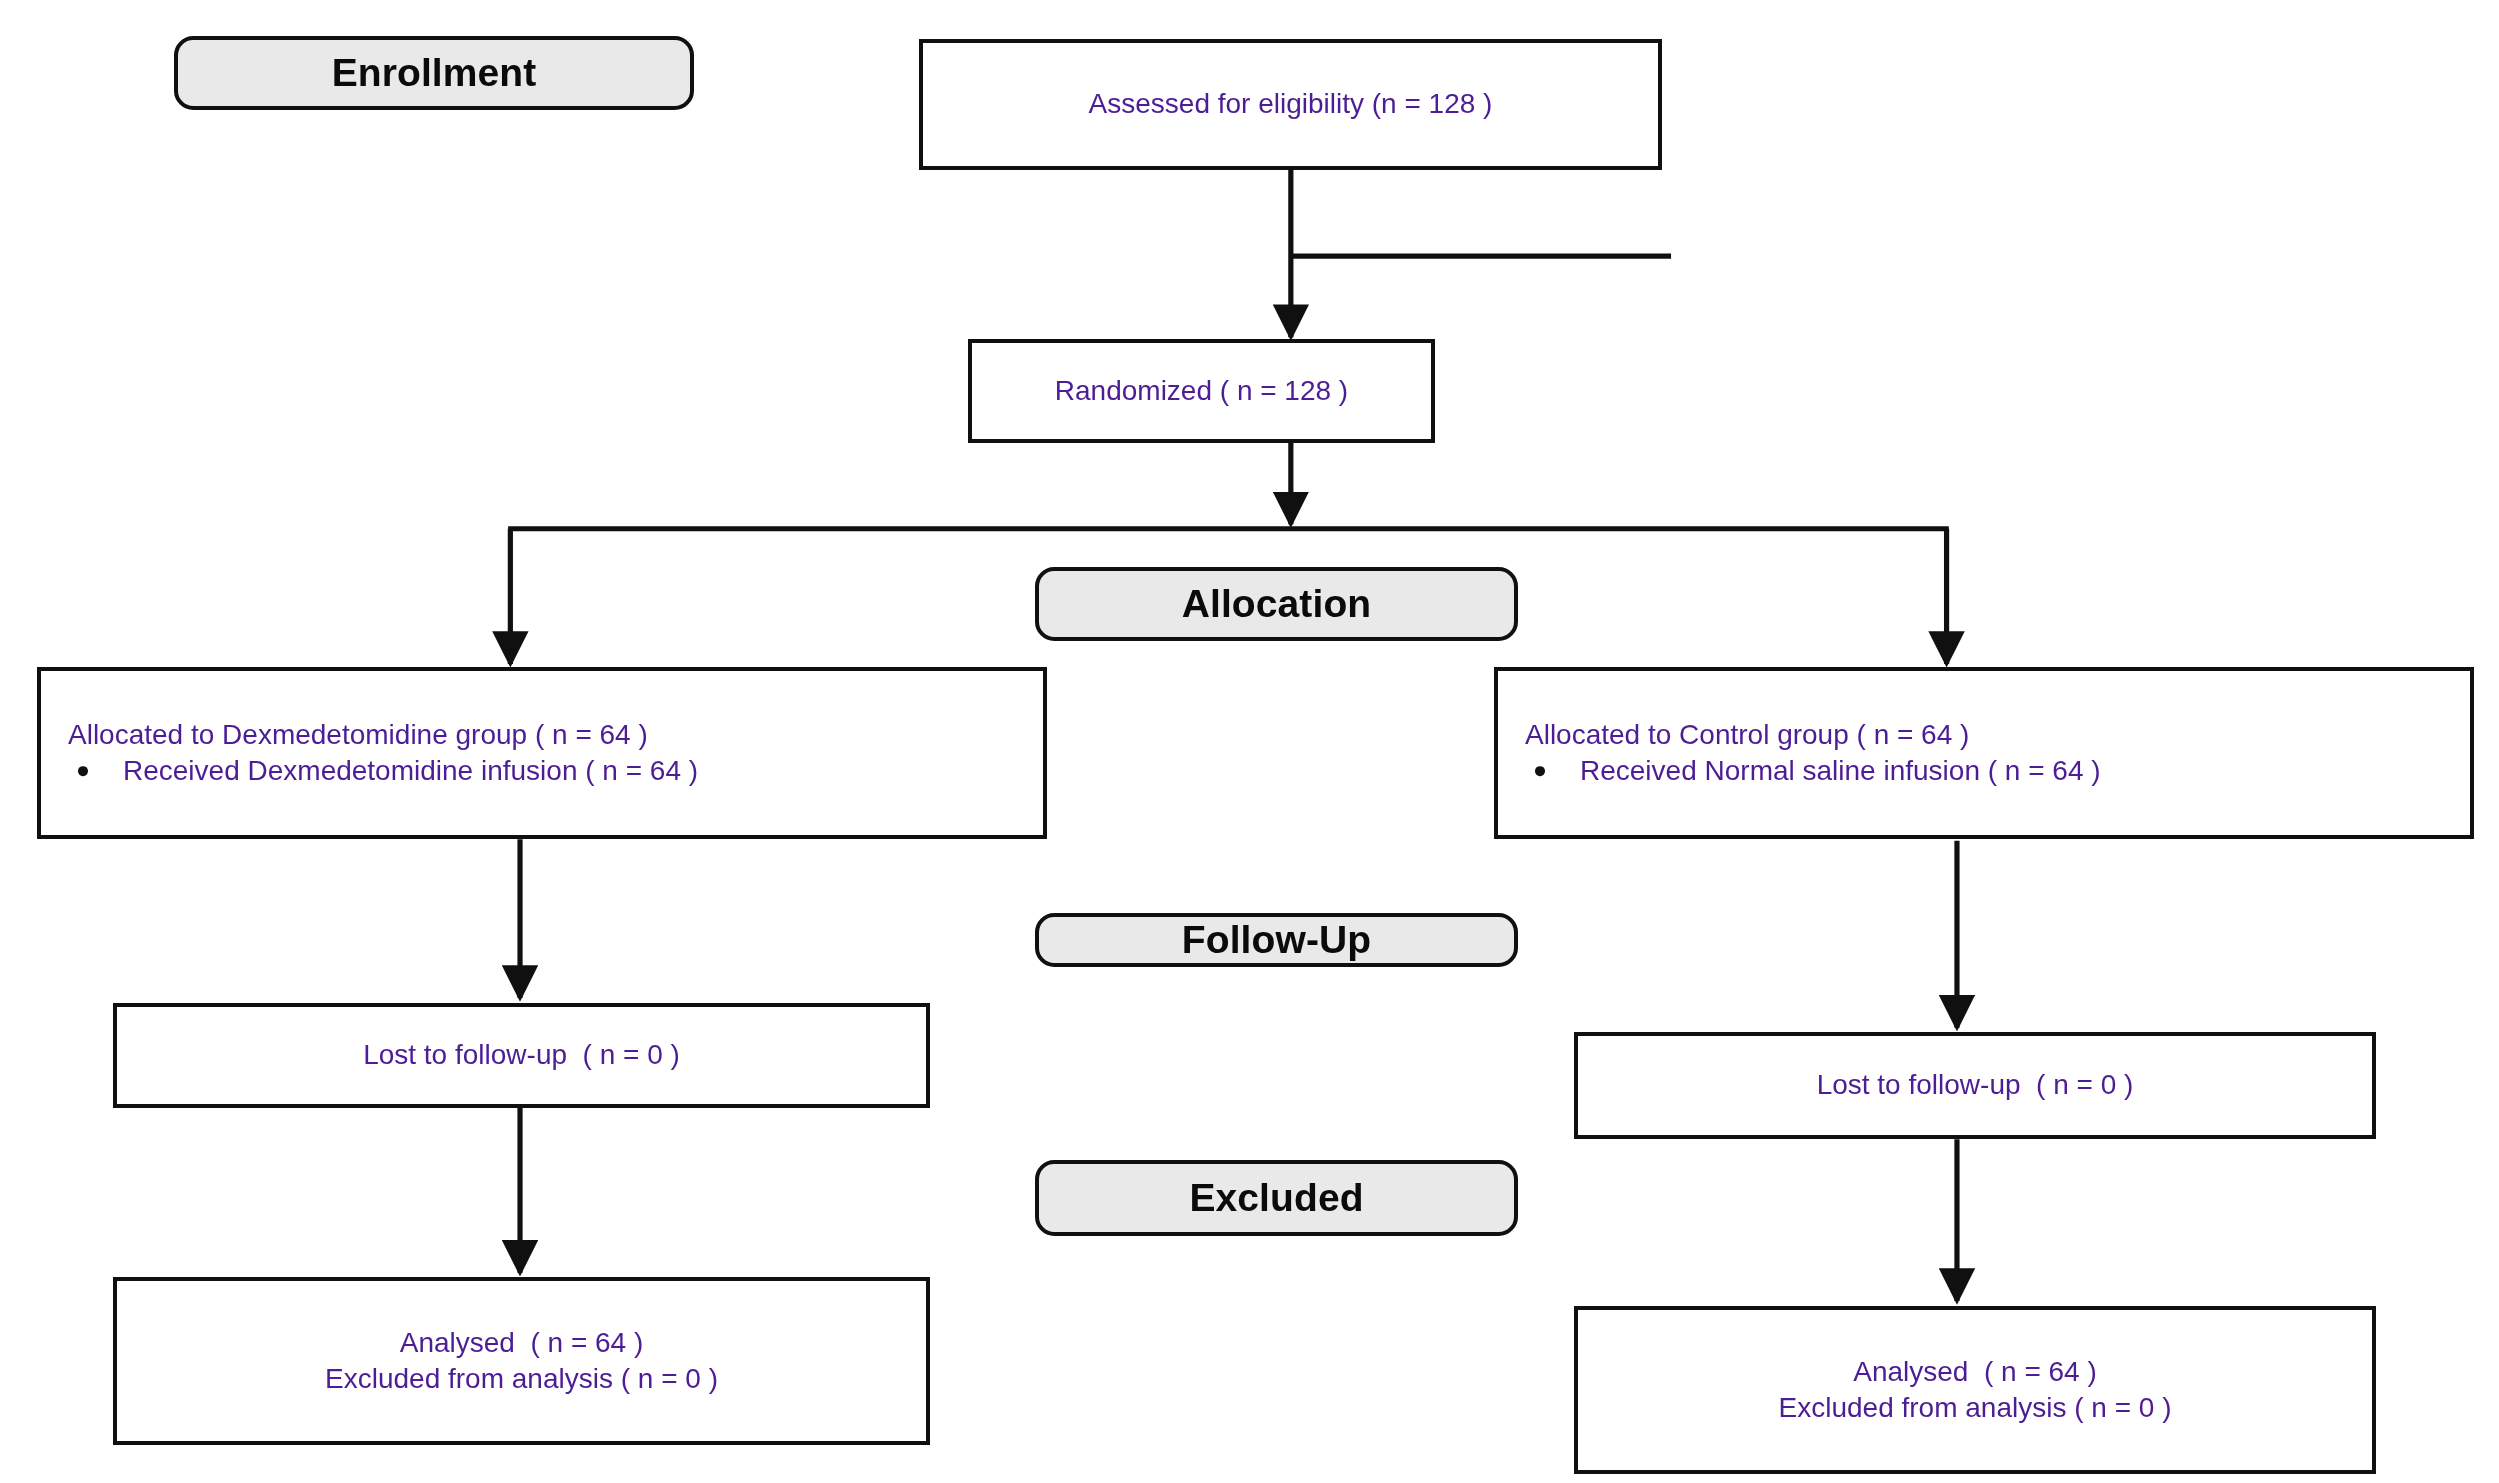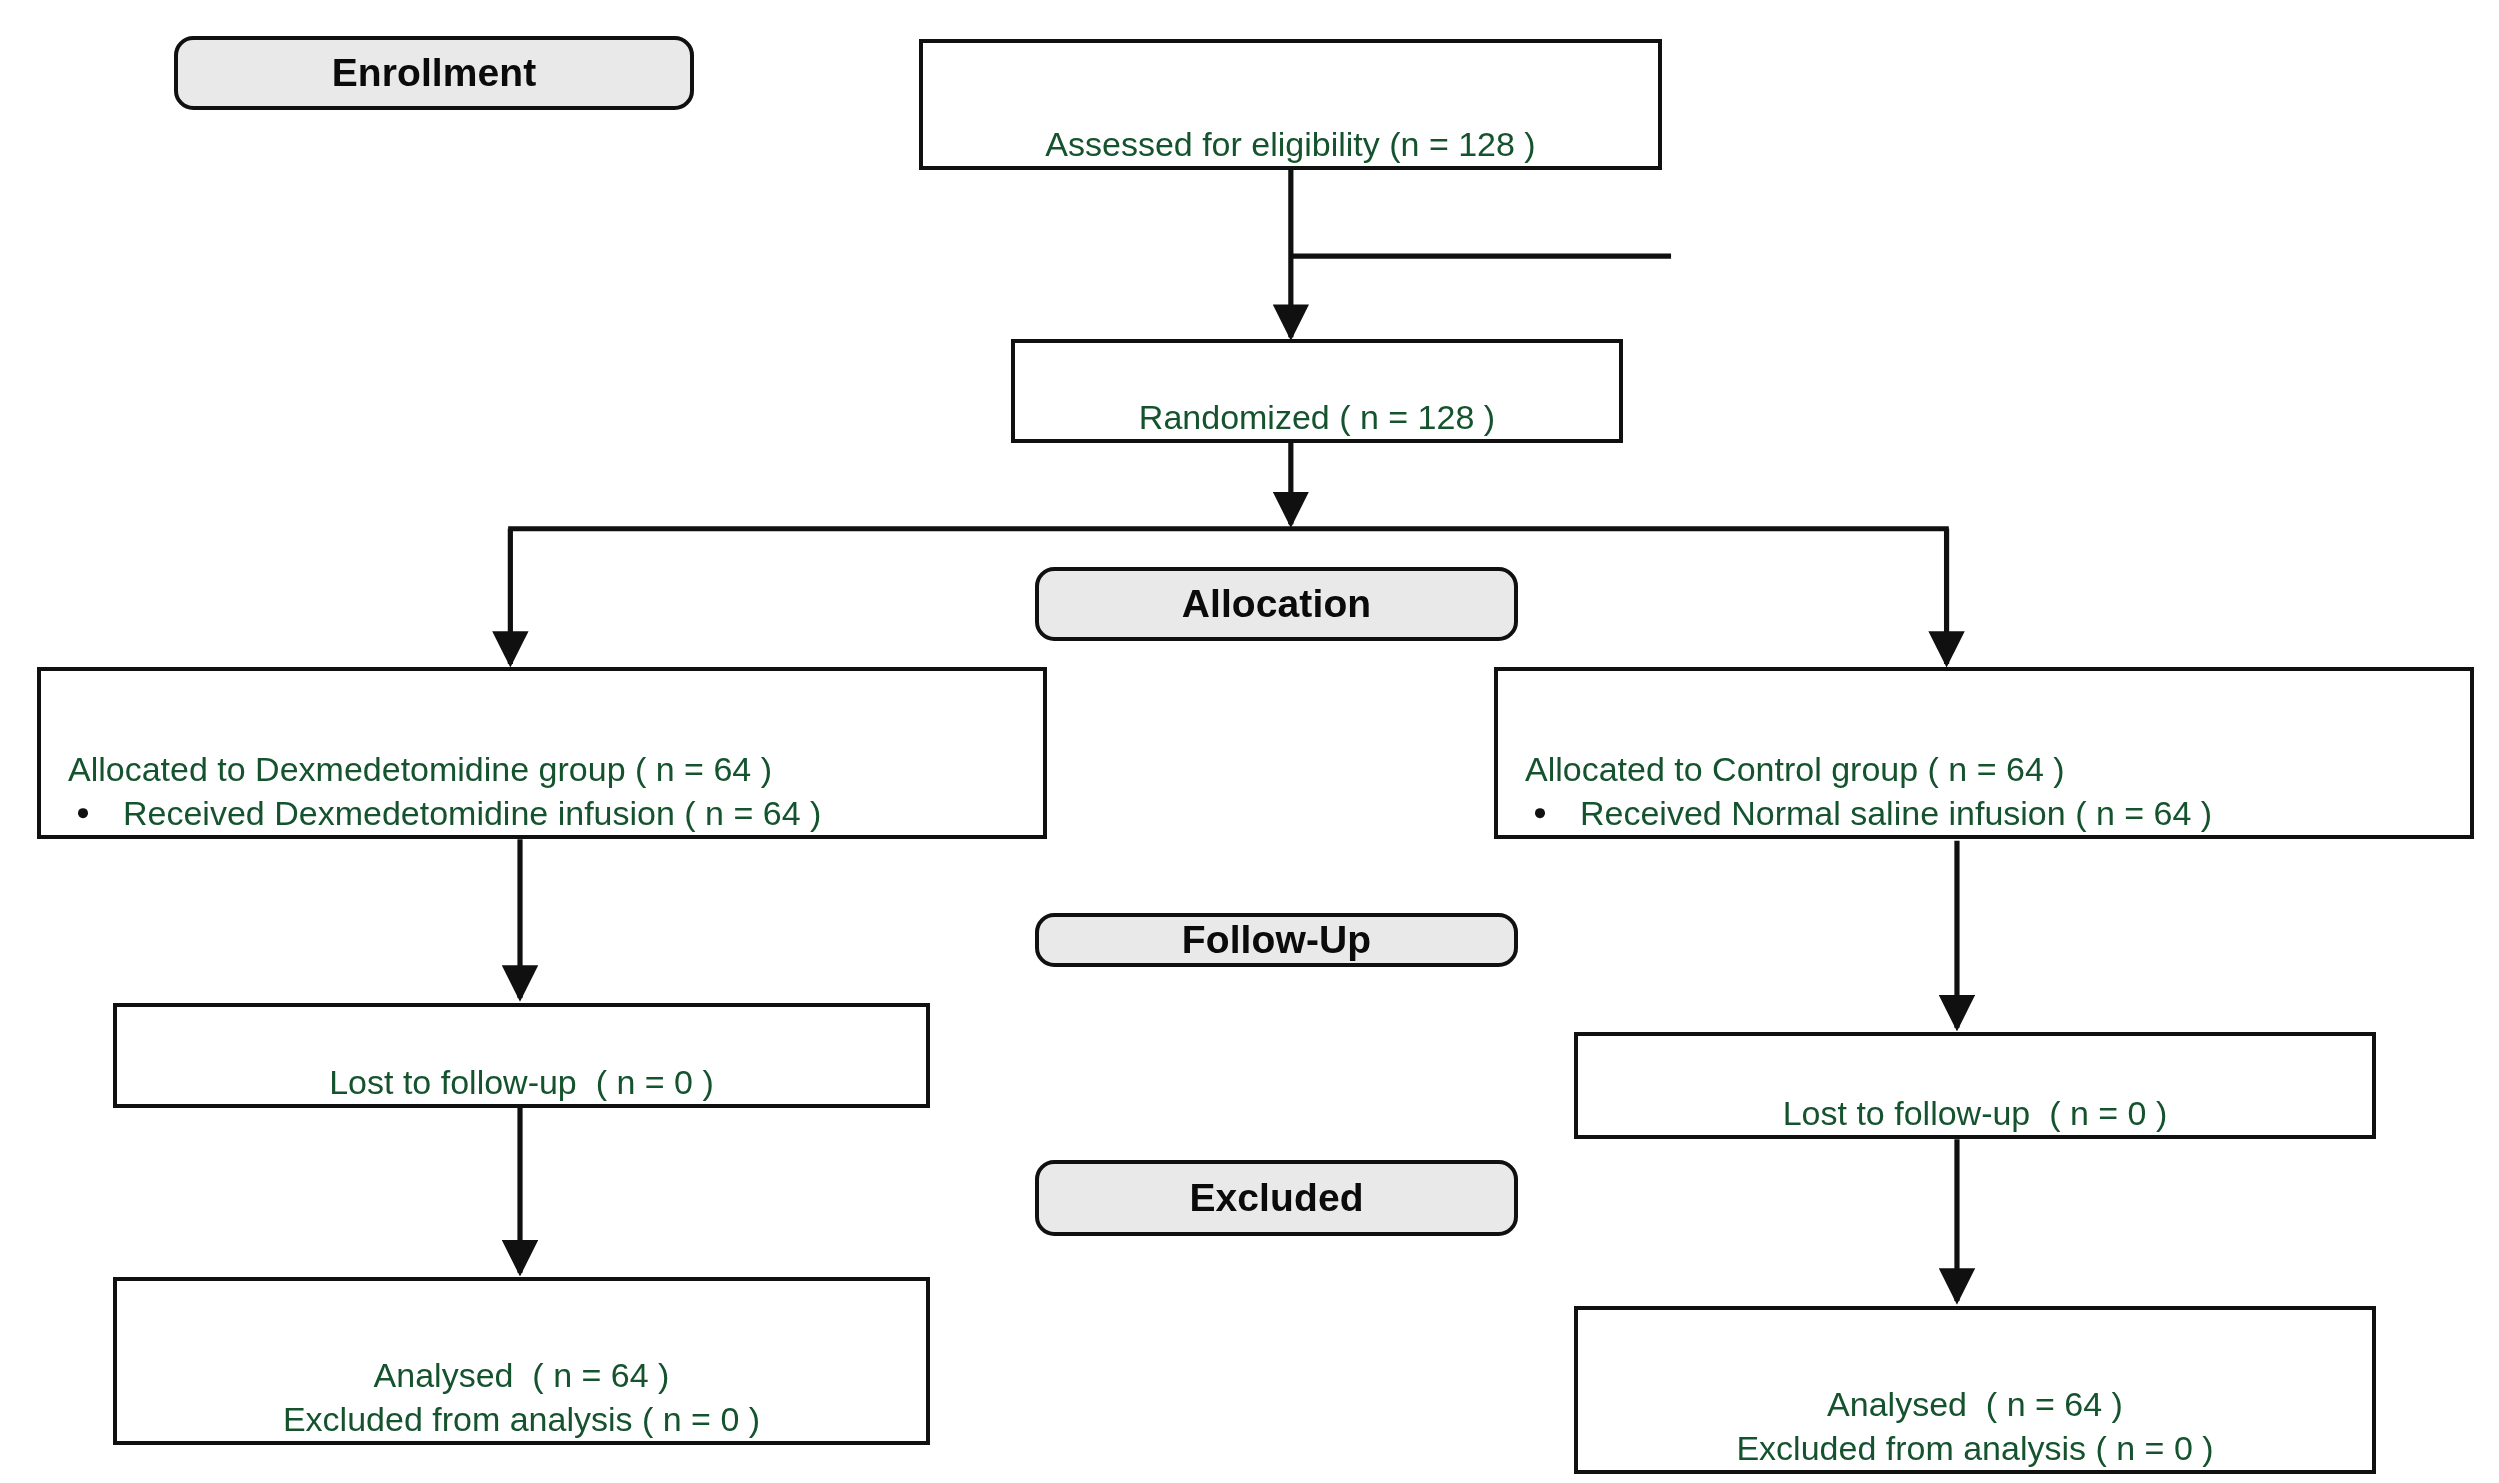--- a/index.html
+++ b/index.html
@@ -28,23 +28,23 @@
   }
 
   
   .node {
     position: absolute;
     box-sizing: border-box;
     background: #ffffff;
     border: 4.5px solid #101010;
     display: flex;
     flex-direction: column;
-    justify-content: flex-end;
-    color: #14532d;
-    font-size: 34px;
+    justify-content: center;
+    color: #4c1d95;
+    font-size: 28px;
     line-height: 1.30;
   }
   .node .line { white-space: pre; }
   .node.center  { align-items: center; text-align: center; }
   .node.left    { align-items: flex-start; text-align: left; }
   .node.pad-l   { padding-left: 27px; padding-right: 15px; }
 
   
   .stage {
     position: absolute;
@@ -124,21 +124,21 @@
 
   <div class="stage" style="left:1035px; top:1160px; width:483px; height:76px;">
     <span>Excluded</span>
   </div>
 
   <div class="node center" style="left:919px; top:39px; width:743px; height:131px;">
     <div class="line">Assessed for eligibility (n = 128 )</div>
   </div>
 
 
-  <div class="node center" style="left:1011px; top:339px; width:612px; height:104px;">
+  <div class="node center" style="left:968px; top:339px; width:467px; height:104px;">
     <div class="line">Randomized ( n = 128 )</div>
   </div>
 
   <div class="node left pad-l" style="left:37px; top:667px; width:1010px; height:172px;">
     <div class="hdr">Allocated to Dexmedetomidine group ( n = 64 )</div>
     <ul class="bullets">
       <li>Received Dexmedetomidine infusion ( n = 64 )</li>
     </ul>
   </div>
 

